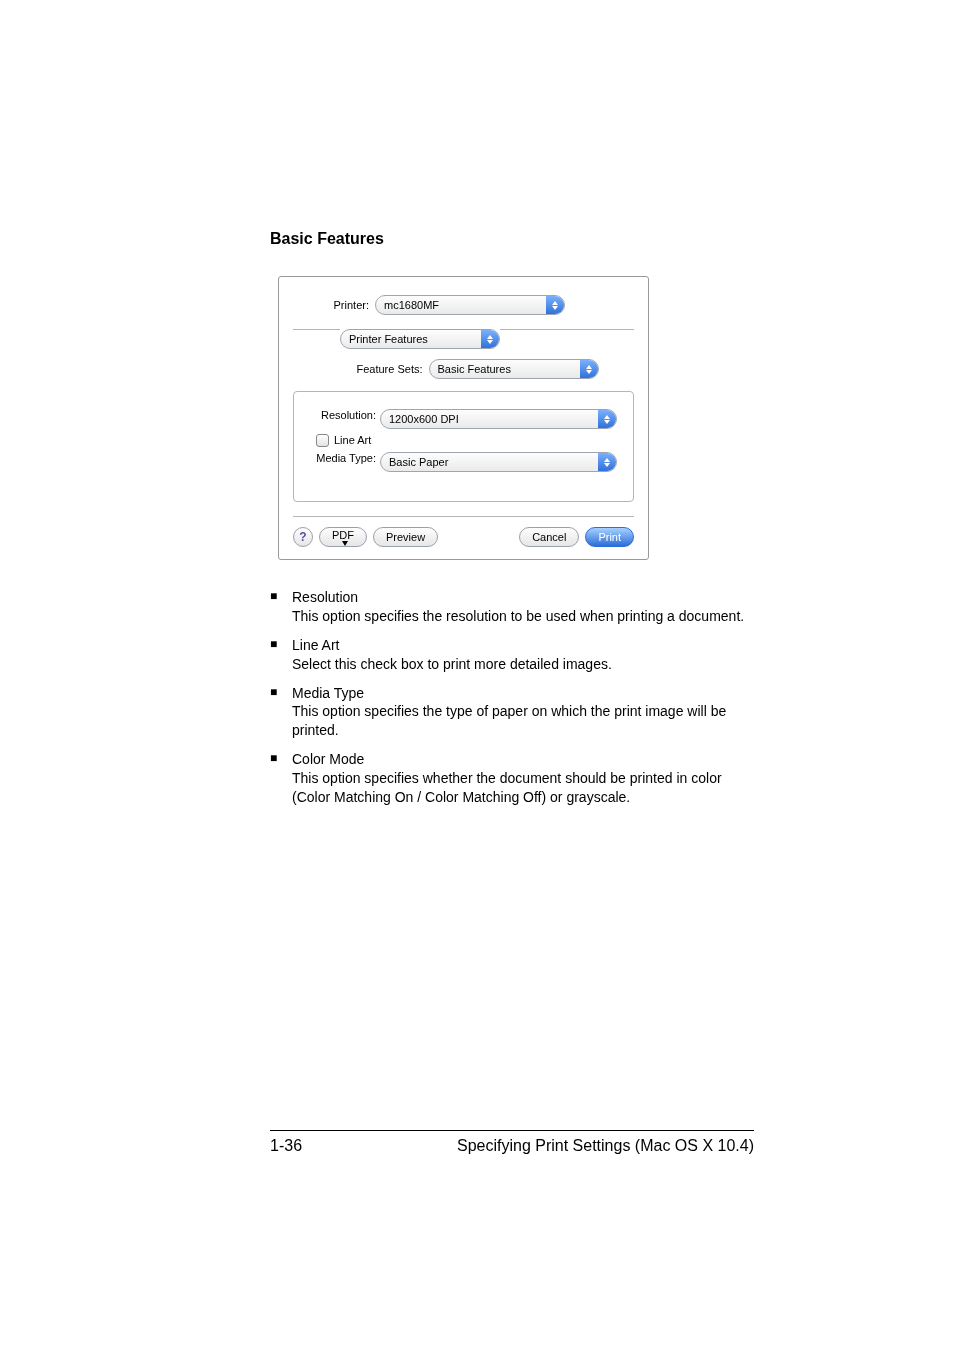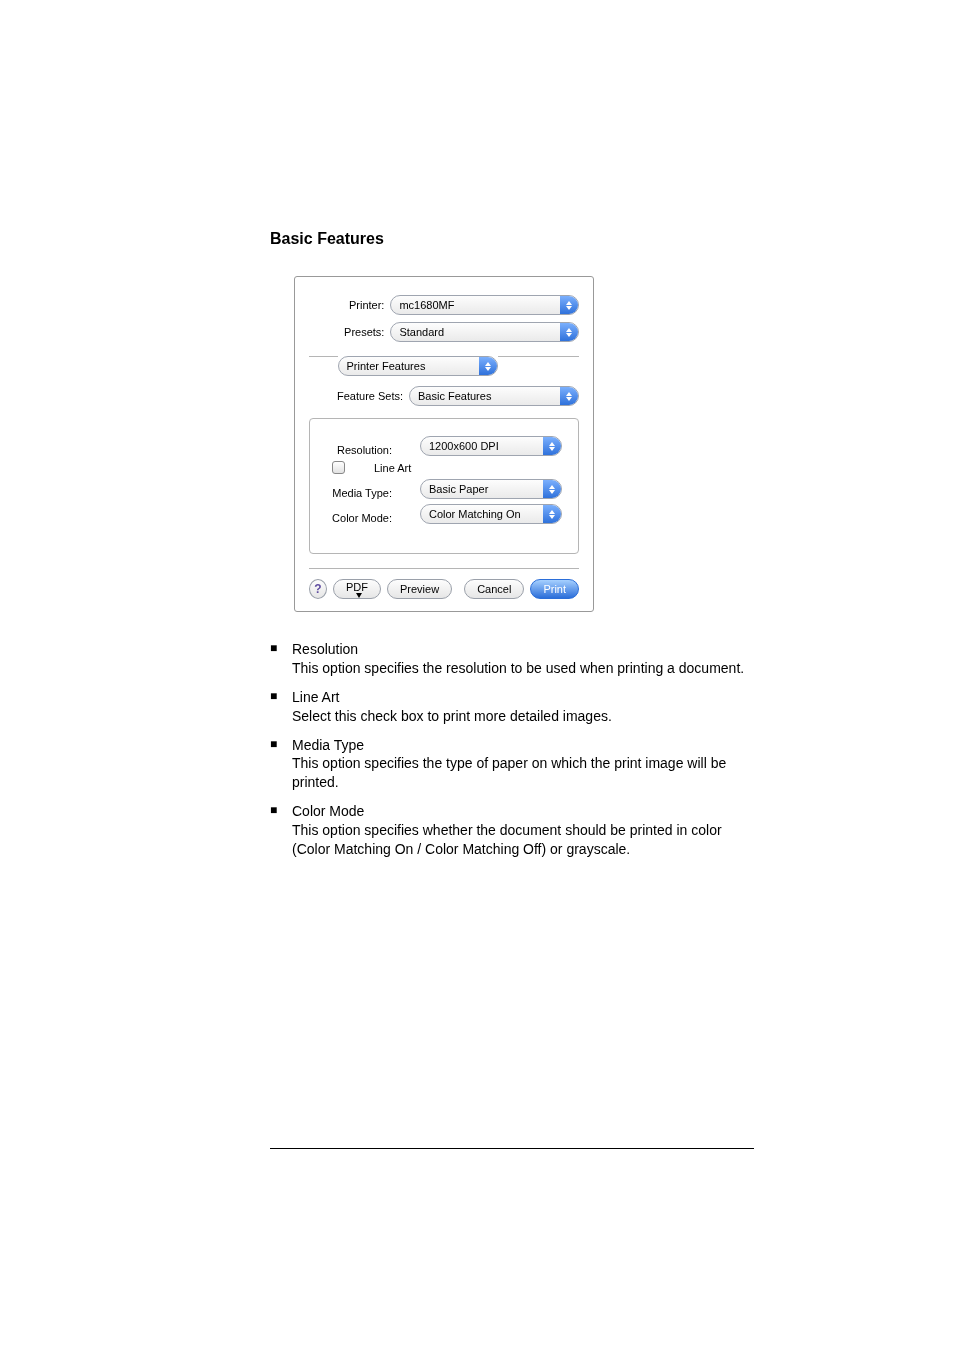--- a/index.html
+++ b/index.html
@@ -19,22 +19,22 @@
     }
     .section-heading {
       font-size: 16px;
       font-weight: bold;
       margin-bottom: 28px;
       color: #000;
     }
     .dialog-image {
       border: 1px solid #999;
       border-radius: 3px;
-      width: 300px;
-      margin: 0 0 28px 24px;
+      width: 371px;
+      margin: 0 0 28px 8px;
       padding: 18px 14px 12px 14px;
       background: #fff;
       font-family: "Lucida Grande", Arial, sans-serif;
       font-size: 11px;
       color: #000;
     }
     .dlg-row {
       display: flex;
       align-items: center;
       margin-bottom: 7px;
@@ -96,23 +96,22 @@
       background: #b5b5b5;
     }
     .inner-box {
       border: 1px solid #b5b5b5;
       border-radius: 4px;
       padding: 12px 16px 24px 16px;
       margin-top: 12px;
     }
     .inner-row {
       display: flex;
-      align-items: flex-end;
+      align-items: flex-start;
       margin: 5px 0;
-      gap: 24px;
     }
     .inner-label {
       width: 70px;
       font-size: 11px;
       text-align: right;
       padding-right: 4px;
     }
     .aqua-checkbox {
       width: 13px;
       height: 13px;
@@ -223,44 +222,34 @@
       <div class="dlg-label dlg-label-top1">Printer:</div>
       <div class="aqua-select" style="width:190px">
         <div class="aqua-select-text">mc1680MF</div>
         <div class="aqua-select-arrow">
             <div class="aqua-arrow-up"></div>
             <div class="aqua-arrow-down"></div>
           </div>
       </div>
     </div>
 
-    <div class="dlg-row">
-      <div class="dlg-label dlg-label-top1">Presets:</div>
-      <div class="aqua-select" style="width:190px">
-        <div class="aqua-select-text">Standard</div>
-        <div class="aqua-select-arrow">
-            <div class="aqua-arrow-up"></div>
-            <div class="aqua-arrow-down"></div>
-          </div>
-      </div>
-    </div>
 
     <div class="divider-row">
       <div class="divider-line" style="flex:0.35"></div>
       <div class="aqua-select" style="width:160px;margin:0 0px">
         <div class="aqua-select-text">Printer Features</div>
         <div class="aqua-select-arrow">
             <div class="aqua-arrow-up"></div>
             <div class="aqua-arrow-down"></div>
           </div>
       </div>
       <div class="divider-line"></div>
     </div>
 
-    <div class="dlg-row" style="justify-content:space-between;margin-bottom:4px">
+    <div class="dlg-row" style="justify-content:center;margin-bottom:4px">
       <div class="dlg-label" style="width:auto;margin-left:28px">Feature Sets:</div>
       <div class="aqua-select" style="width:170px">
         <div class="aqua-select-text">Basic Features</div>
         <div class="aqua-select-arrow">
             <div class="aqua-arrow-up"></div>
             <div class="aqua-arrow-down"></div>
           </div>
       </div>
     </div>
 
@@ -282,30 +271,20 @@
       <div class="inner-row">
         <div class="inner-label">Media Type:</div>
         <div class="aqua-select" style="flex:1">
           <div class="aqua-select-text">Basic Paper</div>
           <div class="aqua-select-arrow">
               <div class="aqua-arrow-up"></div>
               <div class="aqua-arrow-down"></div>
             </div>
         </div>
       </div>
-      <div class="inner-row">
-        <div class="inner-label">Color Mode:</div>
-        <div class="aqua-select" style="flex:1">
-          <div class="aqua-select-text">Color Matching On</div>
-          <div class="aqua-select-arrow">
-              <div class="aqua-arrow-up"></div>
-              <div class="aqua-arrow-down"></div>
-            </div>
-        </div>
-      </div>
     </div>
 
     <div class="bottom-divider"></div>
     <div class="dlg-footer">
       <div class="help-circle">
           <span>?</span>
         </div>
       <div class="aqua-button">
         <span>PDF</span>
         <span class="pdf-tri"></span>
@@ -350,13 +329,17 @@
       <div class="bullet-text">
         <span class="bullet-title">Color Mode</span>
         <span>This option specifies whether the document should be printed in color (Color Matching On / Color Matching Off) or grayscale.</span>
       </div>
     </div>
   </div>
 </div>
 
 <div class="page-footer">
   <div class="footer-line"></div>
+  <div class="footer-row">
+    <span>1-36</span>
+    <span>Specifying Print Settings (Mac OS X 10.4)</span>
+  </div>
 </div>
 
 </body></html>

